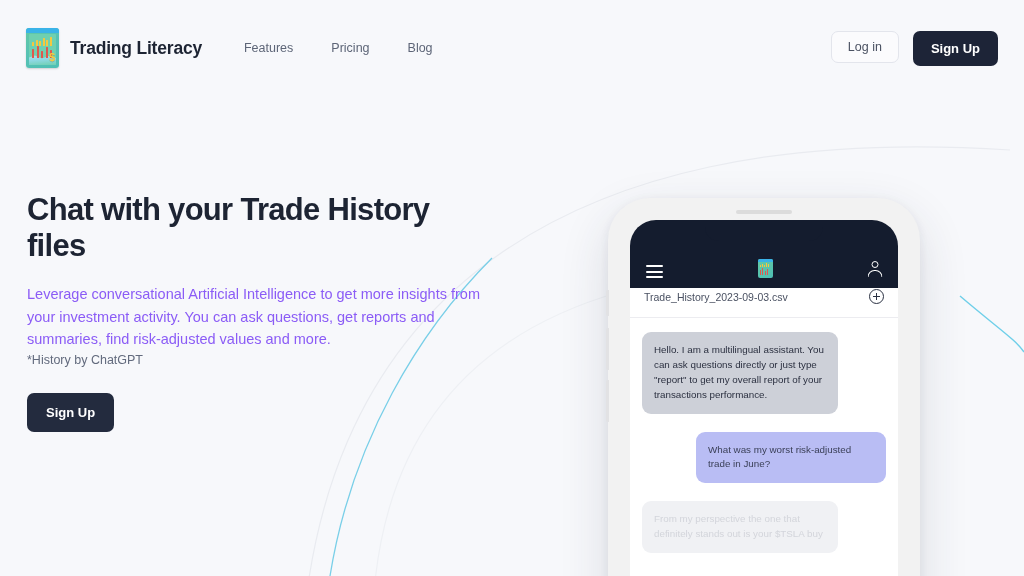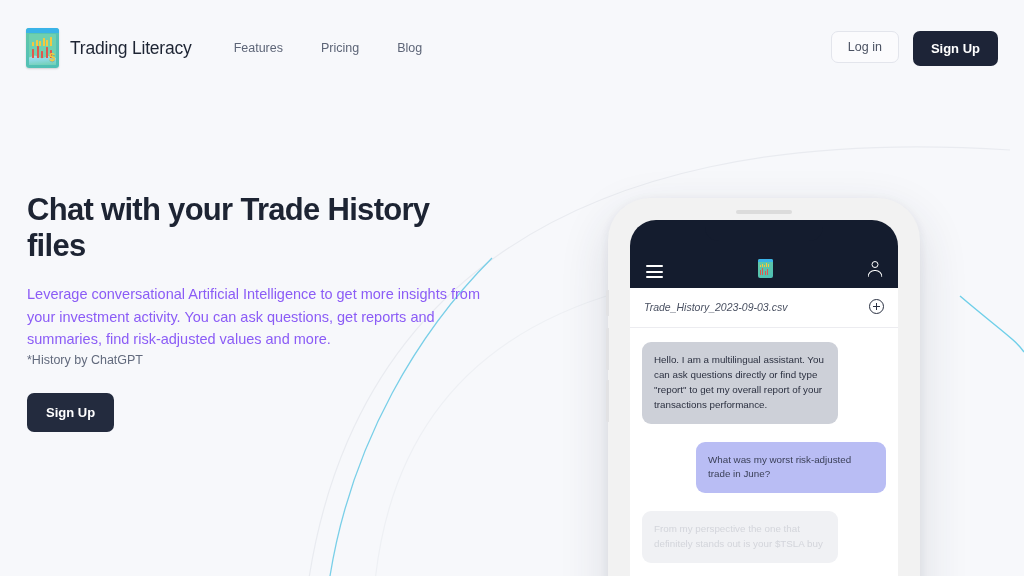--- a/index.html
+++ b/index.html
@@ -72,21 +72,21 @@
   .logo-mark .sticks i { display:block; width: 2px; background: #e0584f; border-radius: .5px; }
   .logo-mark .dollar {
     position: absolute; right: 4px; bottom: 5px;
     font-size: 11px; font-weight: 700; color: #f5c93f;
     line-height: 1; font-family: "Liberation Sans", sans-serif;
     text-shadow: 0 1px 0 rgba(0,0,0,.12);
   }
 
   .brand-name {
     font-size: 17.5px;
-    font-weight: 400;
+    font-weight: 700;
     letter-spacing: -.2px;
     color: #1d2433;
     white-space: nowrap;
   }
 
   .main-nav { display: flex; align-items: center; gap: 38px; }
   .nav-link {
     font-size: 12.5px;
     color: #5d6577;
     text-decoration: none;
@@ -245,23 +245,22 @@
   }
   .person-icon .body {
     position: absolute; left: 50%; bottom: 1px; transform: translateX(-50%);
     width: 15px; height: 7px;
     border: 1.6px solid #fff; border-bottom: none;
     border-radius: 8px 8px 0 0;
   }
 
   .file-row {
     display: flex; align-items: center; justify-content: space-between;
-    padding: 11px 14px 13px;
+    padding: 1px 14px 13px;
     border-bottom: 1px solid #ececf0;
-    font-style: italic;
   }
   .file-name { font-size: 10.5px; color: #4a5162; }
   .plus-circle {
     width: 15px; height: 15px; border: 1.4px solid #2a3142; border-radius: 50%;
     position: relative; cursor: pointer; flex: none;
   }
   .plus-circle::before, .plus-circle::after {
     content:""; position:absolute; background:#2a3142;
   }
   .plus-circle::before { left: 3px; top: 6px; width: 7px; height: 1.4px; }
@@ -385,20 +384,20 @@
         <span class="body"></span>
       </div>
     </div>
 
     <div class="file-row">
       <span class="file-name">Trade_History_2023-09-03.csv</span>
       <span class="plus-circle"></span>
     </div>
 
     <div class="chat-area">
-      <div class="bubble assistant">Hello. I am a multilingual assistant. You can ask questions directly or find type "report" to get my overall report of your transactions performance.</div>
+      <div class="bubble assistant">Hello. I am a multilingual assistant. You can ask questions directly or just type "report" to get my overall report of your transactions performance.</div>
       <div class="bubble user">What was my worst risk-adjusted trade in June?</div>
       <div class="bubble faded">From my perspective the one that definitely stands out is your $TSLA buy</div>
     </div>
 
     <div class="fade-mask"></div>
   </div>
 </div>
 
 </body></html>

